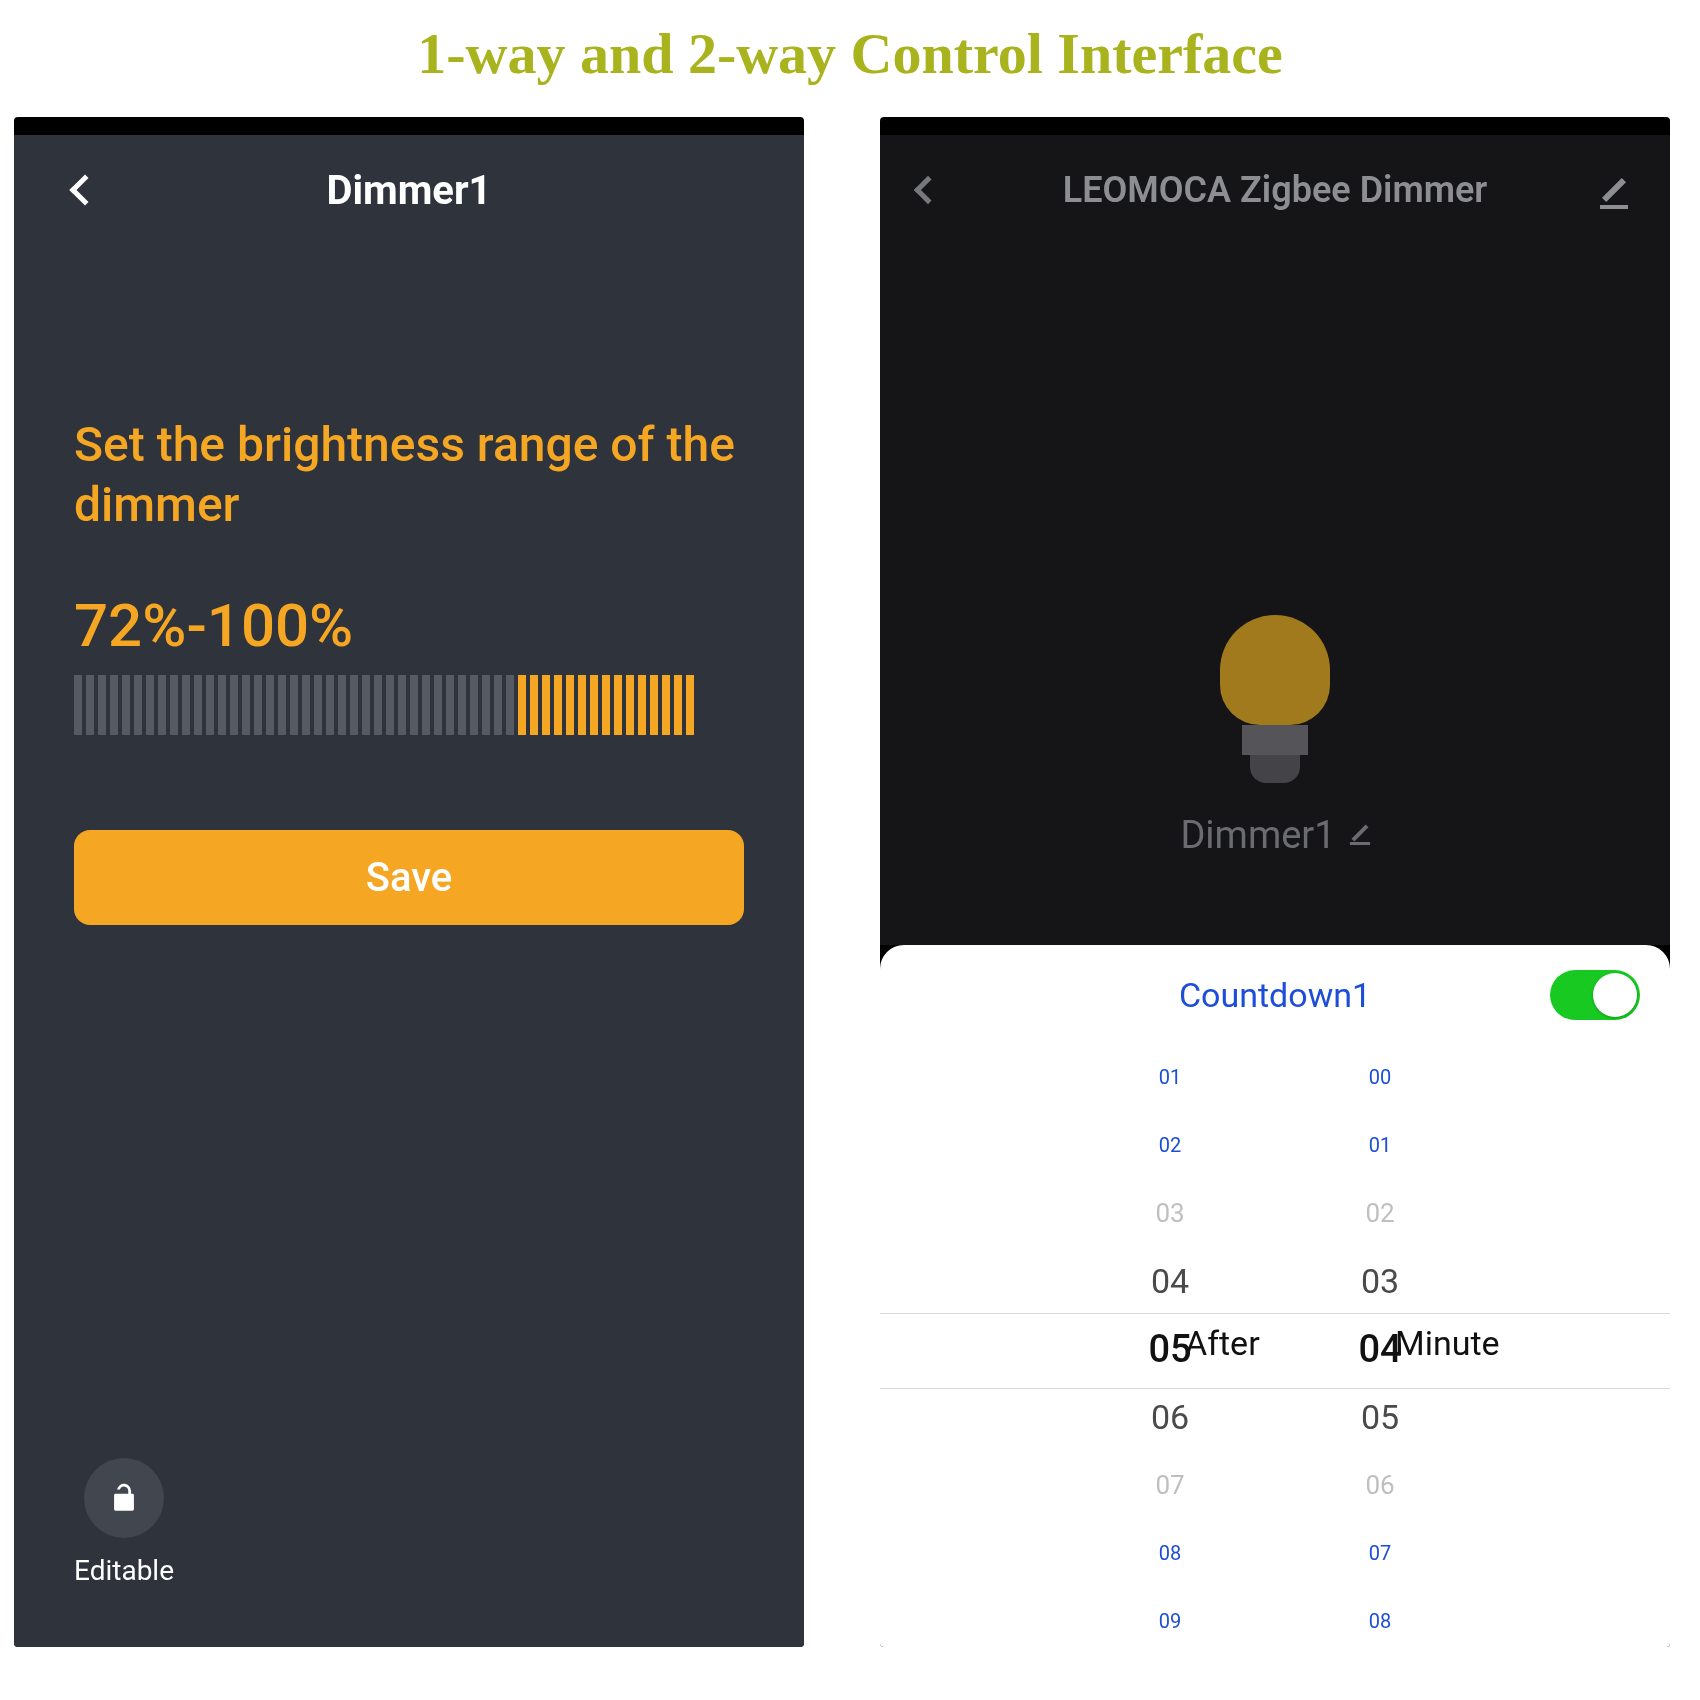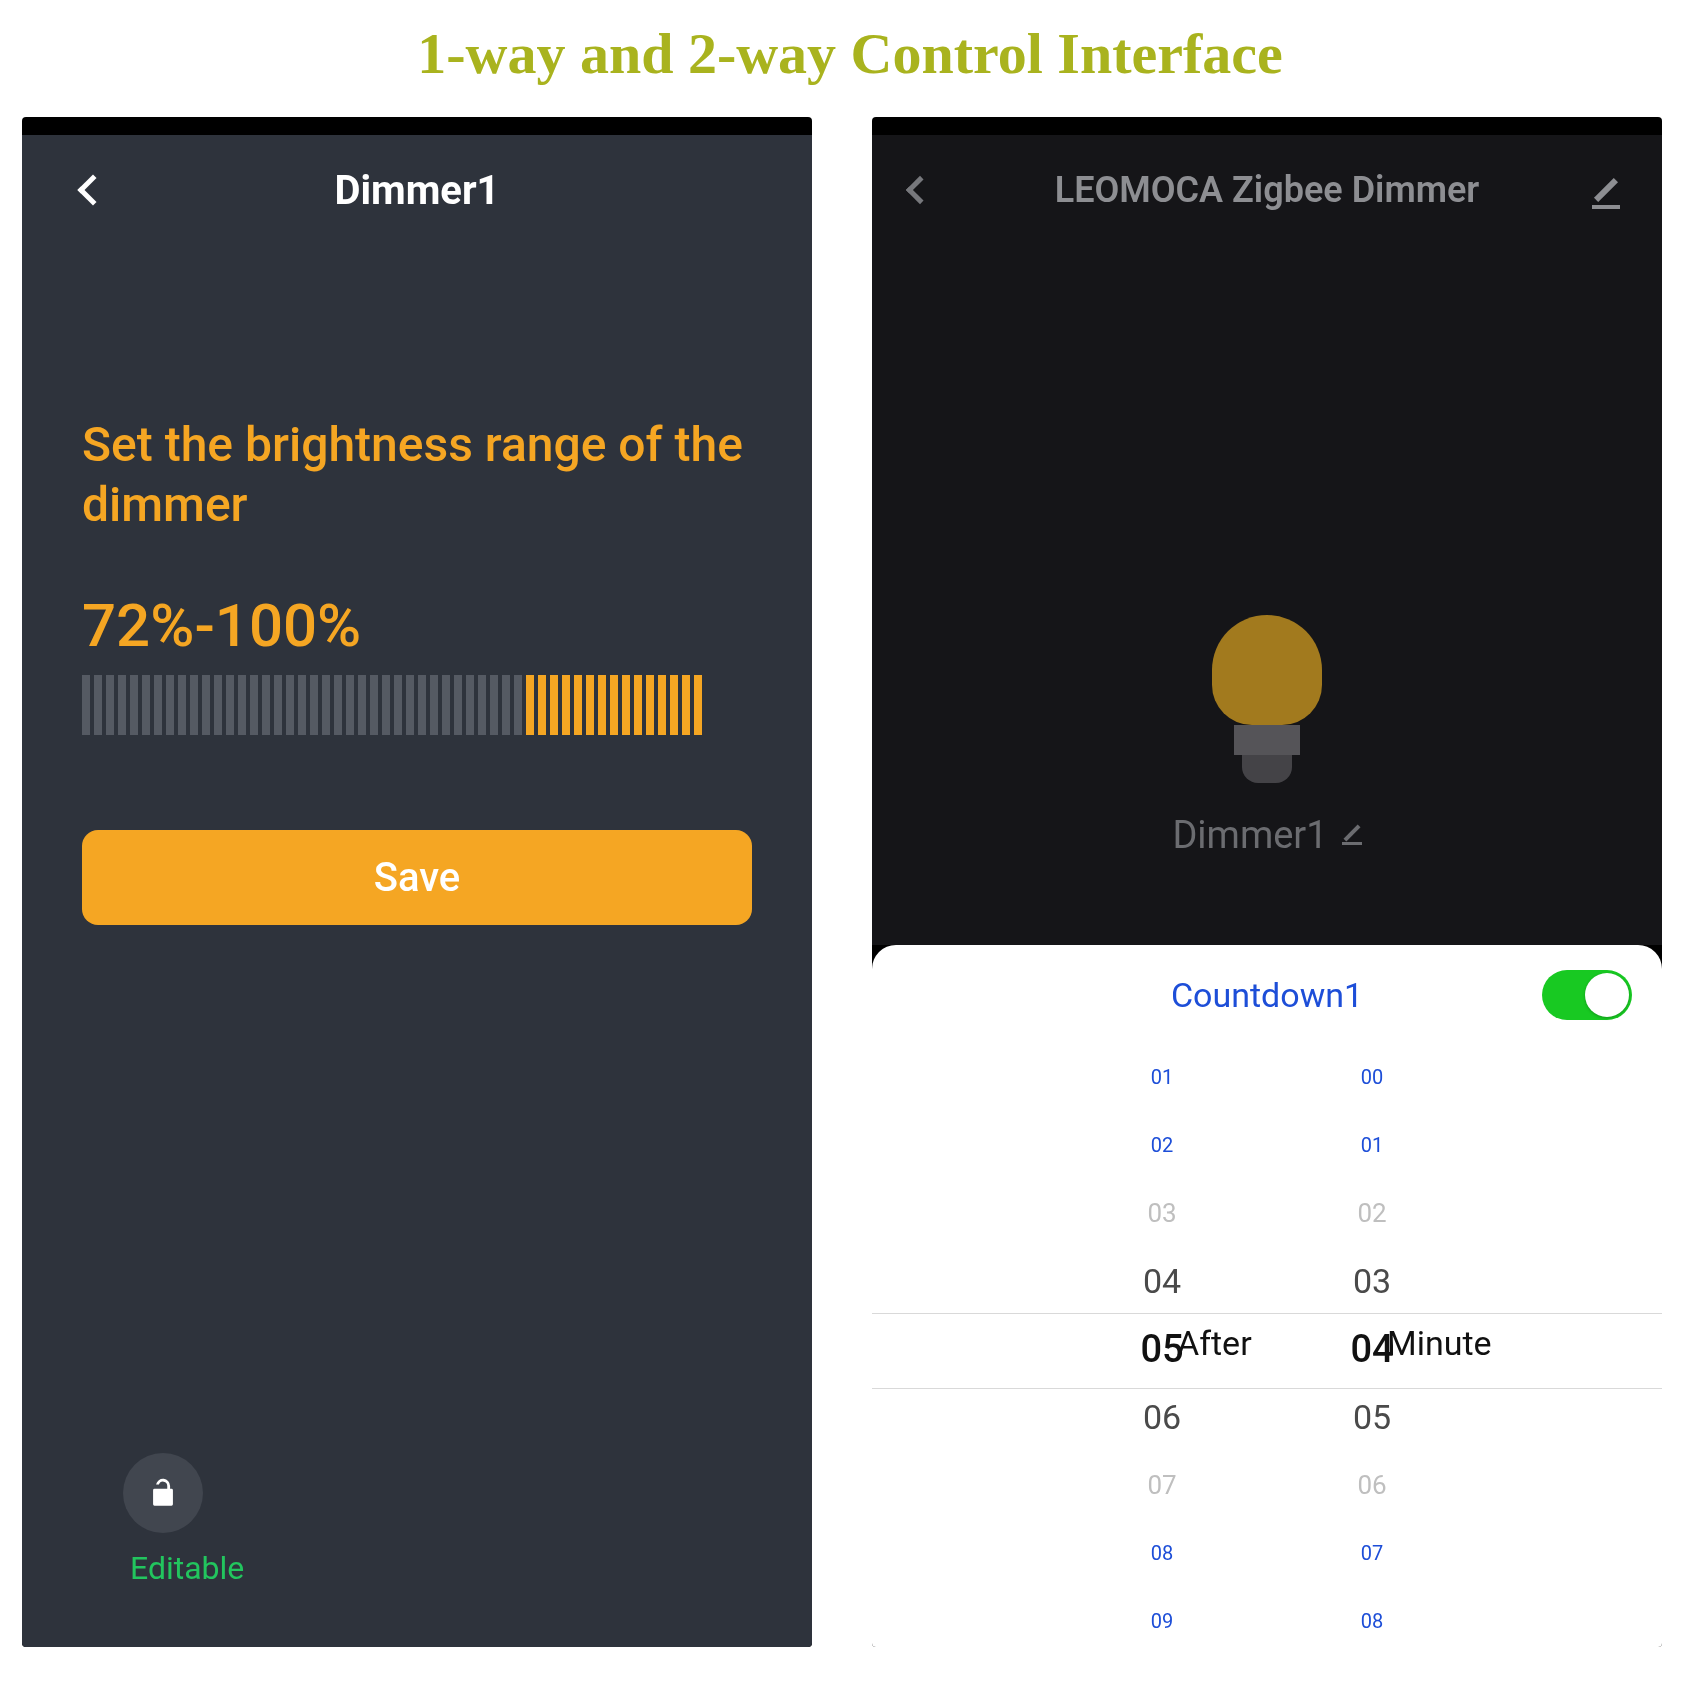--- a/index.html
+++ b/index.html
@@ -13,22 +13,22 @@
   .page-title {
     text-align: center;
     font-size: 58px;
     font-weight: 700;
     color: #a9b31e;
     padding: 20px 0 30px;
     font-family: Georgia, "Times New Roman", serif;
   }
   .screens {
     display: flex;
-    gap: 60px;
-    padding: 0 22px;
+    gap: 76px;
+    padding: 0 14px;
   }
   .phone {
     width: 790px;
     height: 1530px;
     background: #000;
     position: relative;
     overflow: hidden;
     border-radius: 4px;
   }
   
@@ -113,21 +113,21 @@
   }
   .lock-circle {
     width: 80px; height: 80px;
     background: #41464f;
     border-radius: 50%;
     display: flex;
     align-items: center;
     justify-content: center;
     margin-bottom: 16px;
   }
-  .editable-label { color: #22c55e; font-size: 32px; margin-left: 48px; }
+  .editable-label { color: #ffffff; font-size: 28px; }
 
   
   .right-top {
     position: absolute;
     top: 18px; left: 0; right: 0;
     height: 810px;
     background: #151518;
     display: flex;
     flex-direction: column;
     align-items: center;

